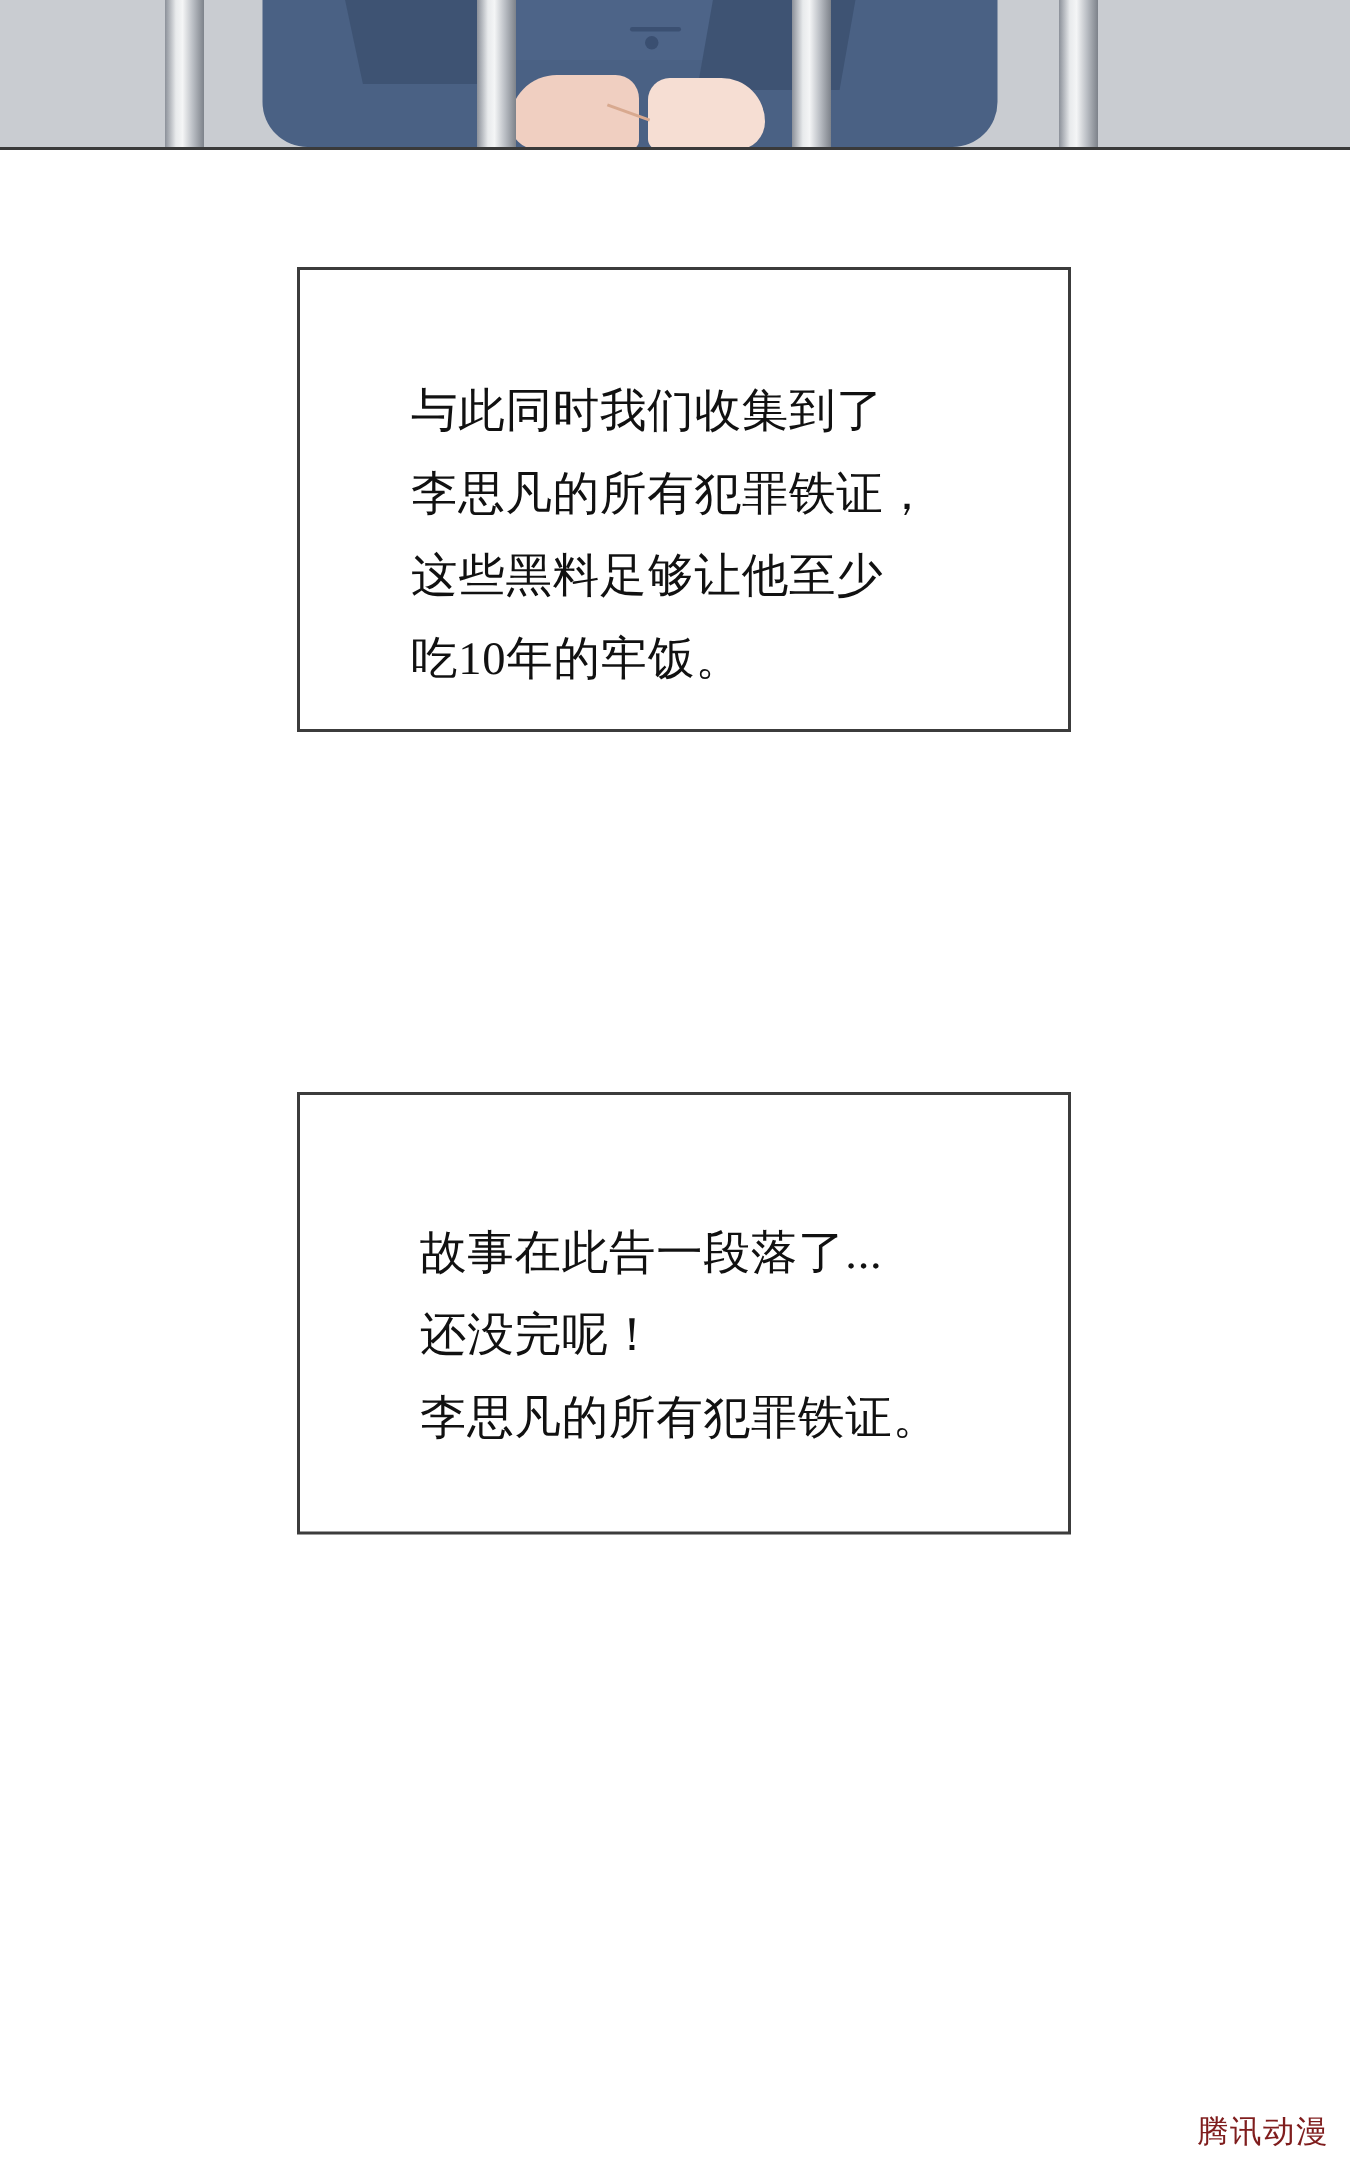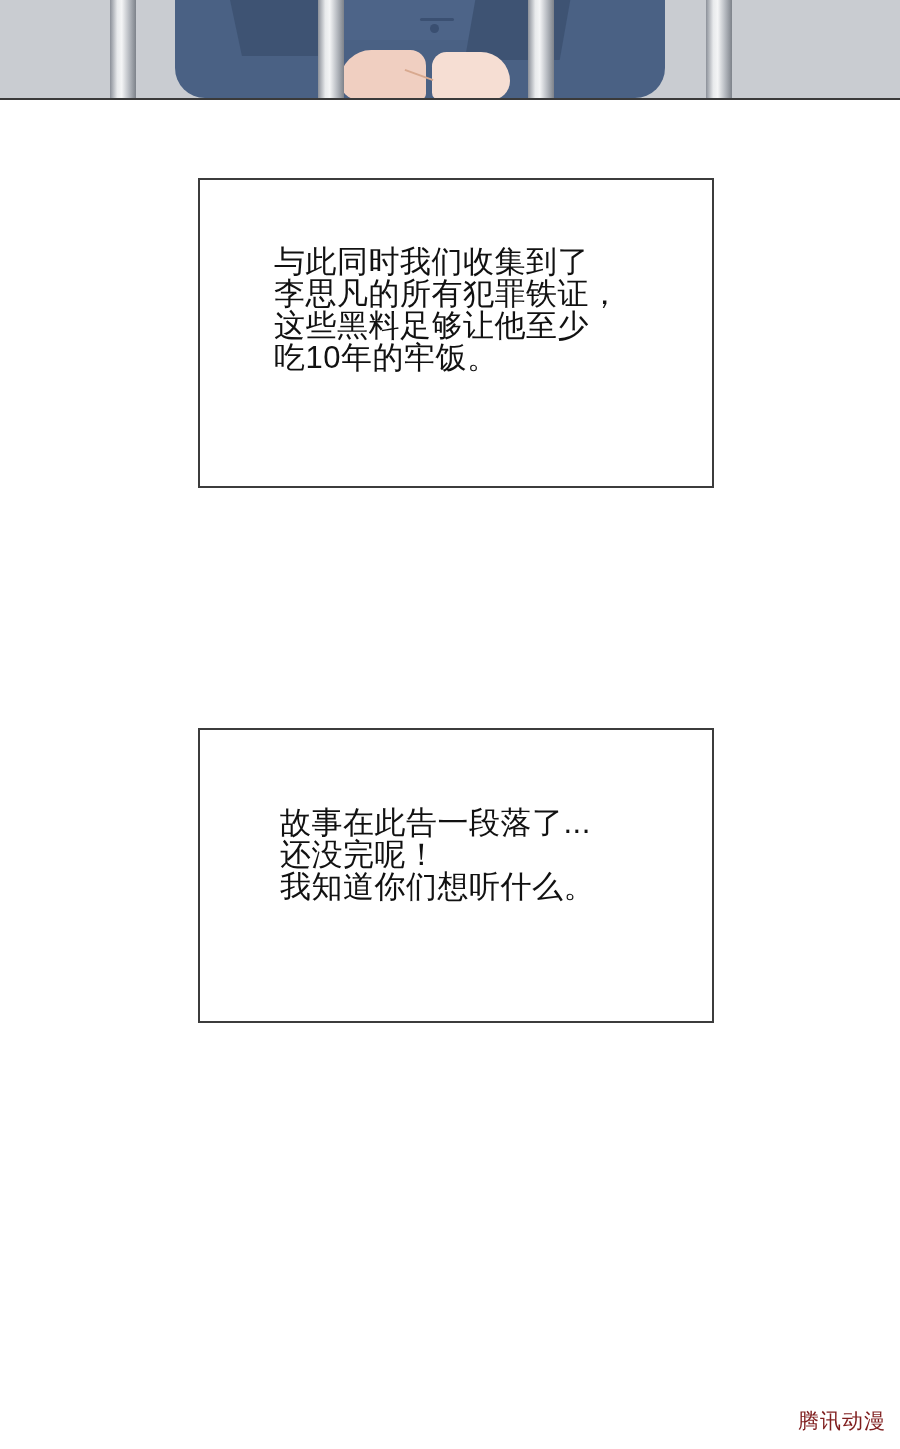--- a/index.html
+++ b/index.html
@@ -128,24 +128,24 @@
   }
 
   
   .textbox {
     position: absolute;
     background: #ffffff;
     border: 2px solid #3c3c3c;
     box-sizing: border-box;
   }
   .textbox .lines {
-    font-family: Liberation Sans, sans-serif;
+    font-family: Liberation Serif, serif;
     color: #111111;
     font-size: 31px;
-    line-height: 32px;
+    line-height: 55px;
     white-space: pre-wrap;
     letter-spacing: 0.5px;
   }
   #box1 {
     left: 198px;
     top: 178px;
     width: 516px;
     height: 310px;
   }
   #box1 .lines {
@@ -203,16 +203,16 @@
 <div class="textbox" id="box1">
   <div class="lines">与此同时我们收集到了
 李思凡的所有犯罪铁证，
 这些黑料足够让他至少
 吃10年的牢饭。</div>
 </div>
 
 <div class="textbox" id="box2">
   <div class="lines">故事在此告一段落了...
 还没完呢！
-我知道你们想听什么。</div>
+李思凡的所有犯罪铁证。</div>
 </div>
 
 <div class="watermark">腾讯动漫</div>
 
 </body></html>

